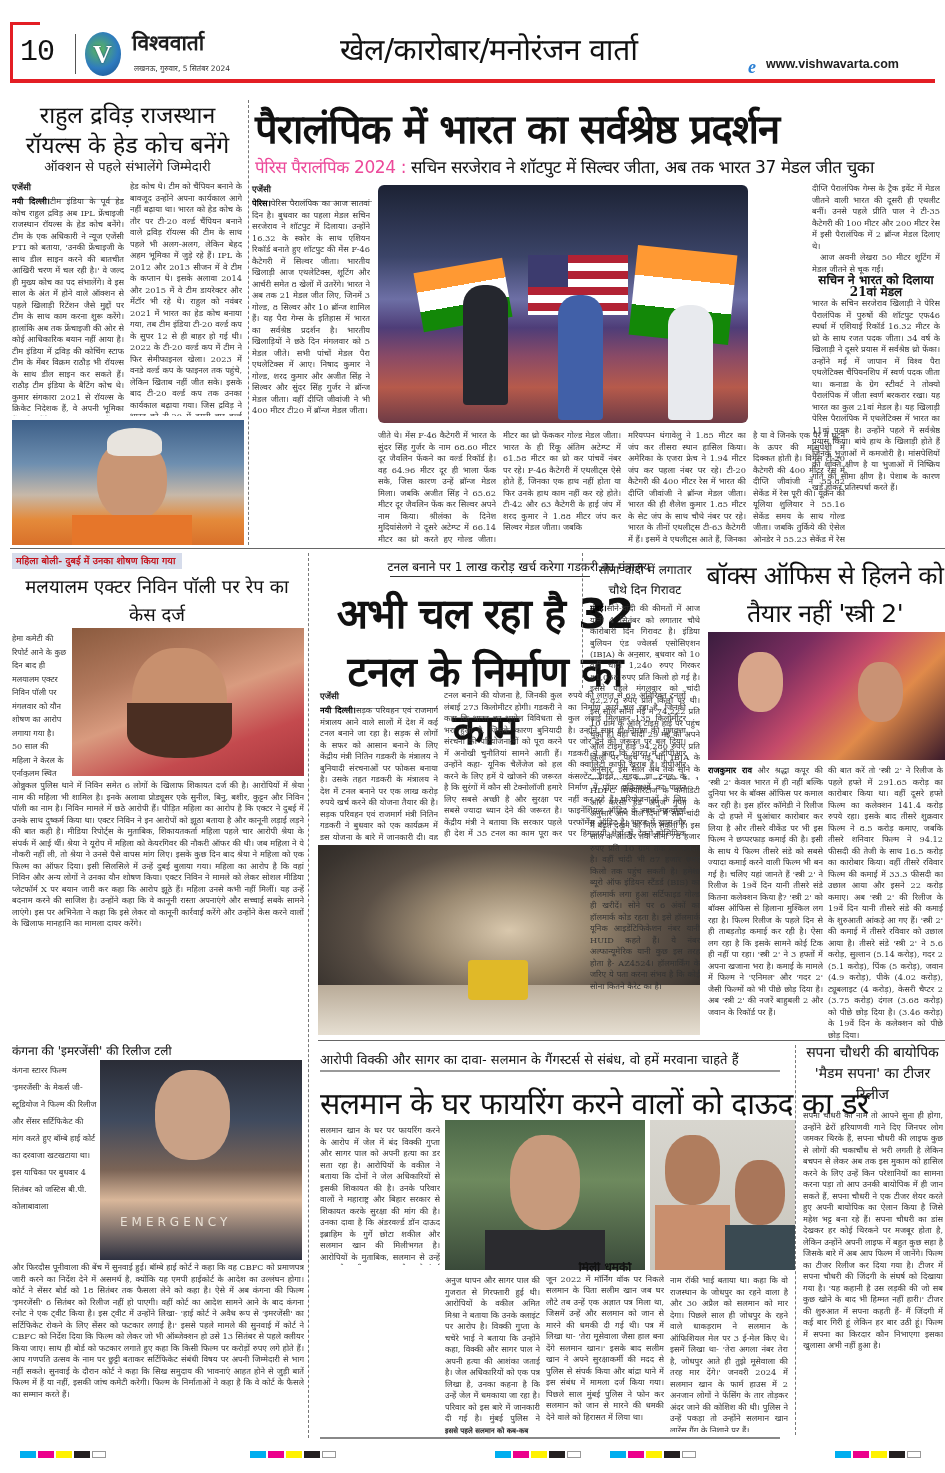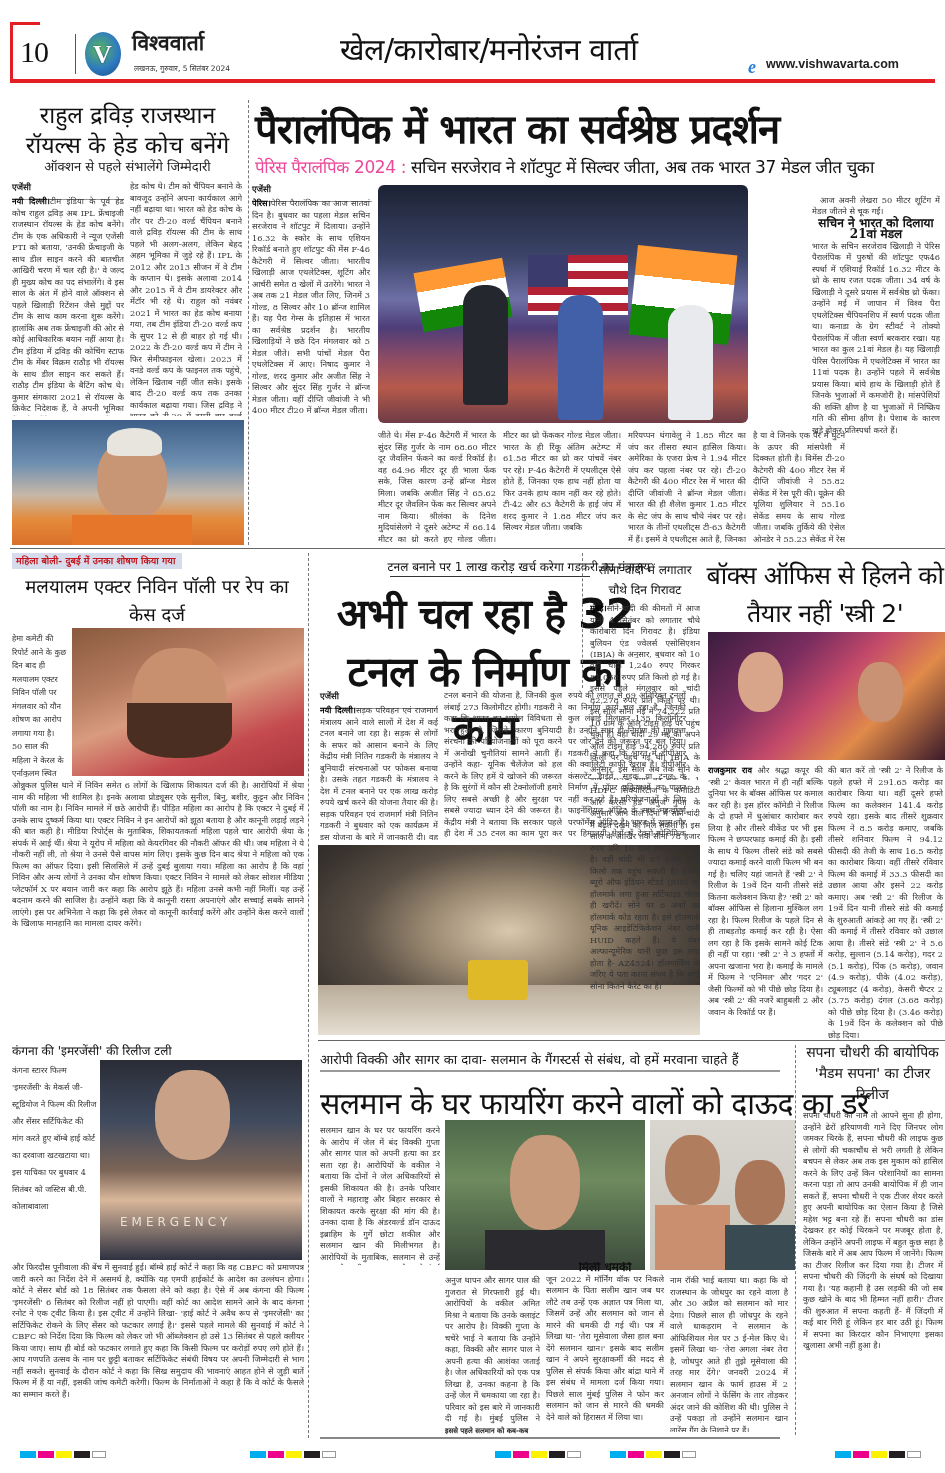--- a/index.html
+++ b/index.html
@@ -7,21 +7,21 @@
   body { font-family: "DejaVu Sans", sans-serif; color: #1a1a1a; position: relative; }
 
   .abs { position: absolute; }
   .body-text { font-family: "DejaVu Serif", serif; font-size: 8.2px; line-height: 11.5px; color: #333; text-align: justify; overflow: hidden; }
   .body-text b { color: #000; }
   .byline { font-family: "DejaVu Sans", sans-serif; font-size: 8.5px; font-weight: bold; color: #222; border-bottom: 1px solid #999; padding-bottom: 7px; margin-bottom: 2px; }
   .photo { position: absolute; overflow: hidden; }
   .hdr-topline { left: 10px; top: 22px; width: 30px; height: 3px; background: #e31e24; }
   .hdr-leftline { left: 10px; top: 22px; width: 3px; height: 60px; background: #e31e24; }
   .hdr-bottomline { left: 10px; top: 79px; width: 925px; height: 4px; background: #e31e24; }
-  .page-no { left: 20px; top: 35px; font-family: Liberation Serif, serif; font-size: 30px; color: #111; letter-spacing: -1px; }
+  .page-no { left: 20px; top: 35px; font-family: Liberation Mono, monospace; font-size: 30px; color: #111; letter-spacing: -1px; }
   .page-sep { left: 75px; top: 34px; width: 1px; height: 40px; background: #555; }
   .logo { left: 85px; top: 32px; width: 36px; height: 44px; border-radius: 50%; background: radial-gradient(circle at 40% 40%, #5cb85c 0%, #2e7bbf 55%, #1a4f8a 100%); }
   .logo-v { left: 93px; top: 40px; font-family: "Liberation Serif", serif; font-size: 26px; font-weight: bold; color: #fff; text-shadow: 0 0 2px #1a3d6e; }
   .masthead { left: 132px; top: 28px; font-size: 21px; font-weight: bold; color: #1c1c1c; }
   .dateline { left: 134px; top: 63px; font-size: 7.5px; color: #333; }
   .section-title { left: 340px; top: 28px; font-size: 30px; color: #111; letter-spacing: -0.5px; }
   .ie-icon { left: 748px; top: 59px; width: 16px; height: 16px; font-family: "Liberation Serif", serif; font-size: 18px; font-style: italic; color: #2a7fd4; line-height: 16px; font-weight: bold; }
   .site-url { left: 766px; top: 57px; font-family: "Liberation Sans", sans-serif; font-size: 12.5px; font-weight: bold; color: #222; }
 
   
@@ -113,21 +113,21 @@
   <div style="position:absolute;left:85px;top:100px;width:45px;height:120px;border-radius:20px 20px 4px 4px;background:#25272e;"></div>
   <div style="position:absolute;left:180px;top:110px;width:45px;height:125px;border-radius:20px 20px 4px 4px;background:#4160a8;"></div>
   <div style="position:absolute;left:290px;top:120px;width:45px;height:115px;border-radius:20px 20px 4px 4px;background:#e8eaee;"></div>
 </div>
 <div class="abs body-text" style="left:378px;top:430px;width:118px;height:113px;">जीते थे। मेंस F-46 कैटेगरी में भारत के सुंदर सिंह गुर्जर के नाम 68.60 मीटर दूर जैवलिन फेंकने का वर्ल्ड रिकॉर्ड है। वह 64.96 मीटर दूर ही भाला फेंक सके, जिस कारण उन्हें ब्रॉन्ज मेडल मिला। जबकि अजीत सिंह ने 65.62 मीटर दूर जैवलिन फेंक कर सिल्वर अपने नाम किया। श्रीलंका के दिनेश मुदियांसेलगे ने दूसरे अटेम्प्ट में 66.14 मीटर का थ्रो करते हुए गोल्ड जीता। शरद कुमार ने टी63 हाई जंप में सिल्वर मेडल जीता, जबकि मरियप्पन थंगावेलु ने ब्रॉन्ज मेडल जीता।</div>
 <div class="abs body-text" style="left:503px;top:430px;width:118px;height:113px;">मीटर का थ्रो फेंककर गोल्ड मेडल जीता। भारत के ही रिंकू अंतिम अटेम्प्ट में 61.58 मीटर का थ्रो कर पांचवें नंबर पर रहे। F-46 कैटेगरी में एथलीट्स ऐसे होते हैं, जिनका एक हाथ नहीं होता या फिर उनके हाथ काम नहीं कर रहे होते। टी-42 और 63 कैटेगरी के हाई जंप में शरद कुमार ने 1.88 मीटर जंप कर सिल्वर मेडल जीता। जबकि</div>
 <div class="abs body-text" style="left:628px;top:430px;width:118px;height:113px;">मरियप्पन थंगावेलु ने 1.85 मीटर का जंप कर तीसरा स्थान हासिल किया। अमेरिका के एजरा फ्रेच ने 1.94 मीटर जंप कर पहला नंबर पर रहे। टी-20 कैटेगरी की 400 मीटर रेस में भारत की दीप्ति जीवांजी ने ब्रॉन्ज मेडल जीता। भारत की ही शैलेश कुमार 1.85 मीटर के सेट जंप के साथ चौथे नंबर पर रहे। भारत के तीनों एथलीट्स टी-63 कैटेगरी में हैं। इसमें वे एथलीट्स आते हैं, जिनका एक पैर ठुठ हुआ रहता</div>
 
 <div class="abs body-text" style="left:753px;top:430px;width:92px;height:113px;">है या वे जिनके एक पैर में घुटने के ऊपर की मांसपेशी में दिक्कत होती है। विमेंस टी-20 कैटेगरी की 400 मीटर रेस में दीप्ति जीवांजी ने 55.82 सेकेंड में रेस पूरी की। यूक्रेन की यूलिया शुलियार ने 55.16 सेकेंड समय के साथ गोल्ड जीता। जबकि तुर्किये की ऐसेल ओनडेर ने 55.23 सेकेंड में रेस पूरी कर सिल्वर मेडल अपने नाम किया।</div>
 <div class="abs body-text" style="left:812px;top:183px;width:128px;height:360px;">
-  <br>
+  <span>दीप्ति पैरालंपिक गेम्स के ट्रैक इवेंट में मेडल जीतने वाली भारत की दूसरी ही एथलीट बनीं। उनसे पहले प्रीति पाल ने टी-35 कैटेगरी की 100 मीटर और 200 मीटर रेस में इसी पैरालंपिक में 2 ब्रॉन्ज मेडल दिलाए थे।</span><br>
   &nbsp;&nbsp;<span>आज अवनी लेखरा 50 मीटर शूटिंग में मेडल जीतने से चूक गईं।</span>
   <span class="subhead">सचिन ने भारत को दिलाया</span>
   <span class="subhead">21वां मेडल</span>
   <span>भारत के सचिन सरजेराव खिलाड़ी ने पेरिस पैरालंपिक में पुरुषों की शॉटपुट एफ46 स्पर्धा में एशियाई रिकॉर्ड 16.32 मीटर के थ्रो के साथ रजत पदक जीता। 34 वर्ष के खिलाड़ी ने दूसरे प्रयास में सर्वश्रेष्ठ थ्रो फेंका। उन्होंने मई में जापान में विश्व पैरा एथलेटिक्स चैंपियनशिप में स्वर्ण पदक जीता था। कनाडा के ग्रेग स्टीवर्ट ने तोक्यो पैरालंपिक में जीता स्वर्ण बरकरार रखा। यह भारत का कुल 21वां मेडल है। यह खिलाड़ी पेरिस पैरालंपिक में एथलेटिक्स में भारत का 11वां पदक है। उन्होंने पहले में सर्वश्रेष्ठ प्रयास किया। बांये हाथ के खिलाड़ी होते हैं जिनके भुजाओं में कमजोरी है। मांसपेशियों की शक्ति क्षीण है या भुजाओं में निष्क्रिय गति की सीमा क्षीण है। पेशाब के कारण खड़े होकर प्रतिस्पर्धा करते हैं।</span>
 </div>
 
 <div class="hline" style="left:10px;top:548px;width:935px;"></div>
 
 <div class="abs kicker-box">महिला बोली- दुबई में उनका शोषण किया गया</div>
 <div class="abs nivin-hl">मलयालम एक्टर निविन पॉली पर रेप का केस दर्ज</div>

